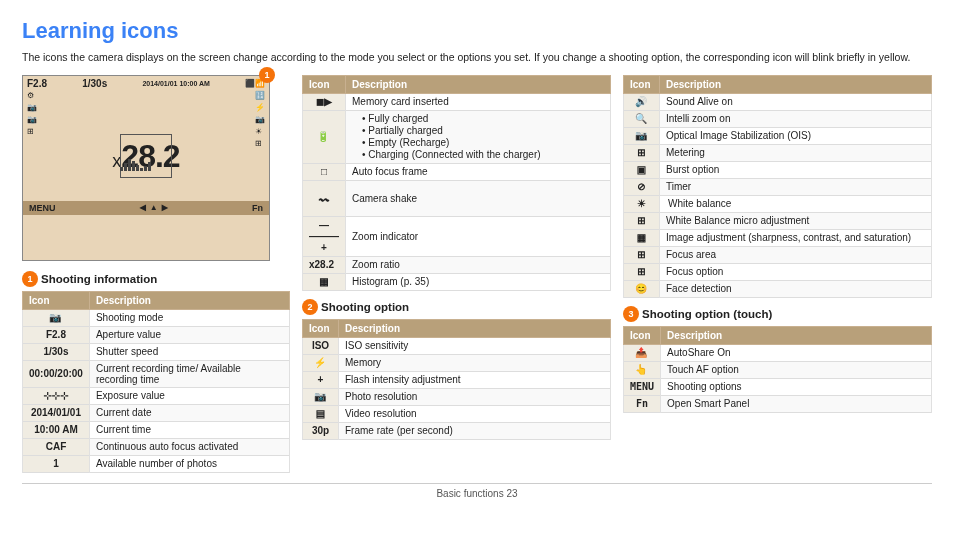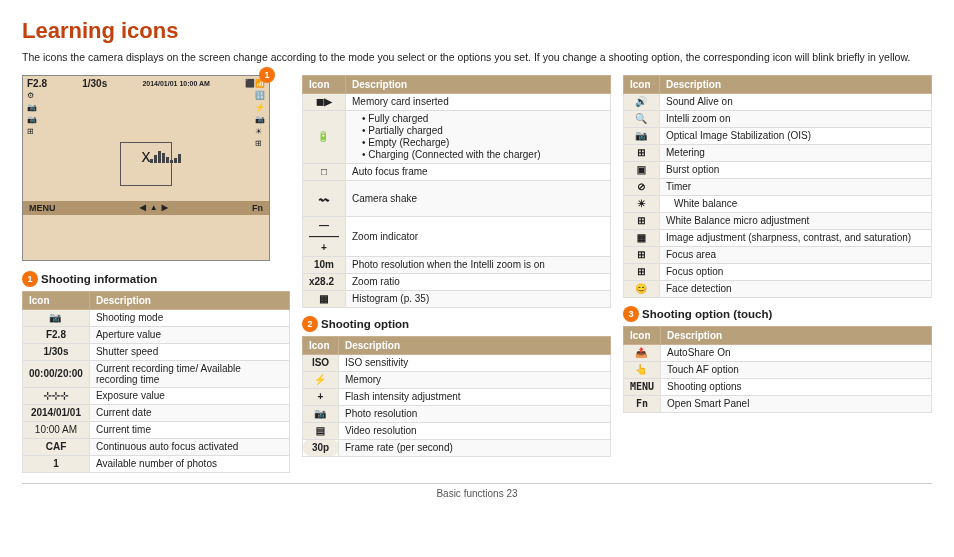--- a/index.html
+++ b/index.html
@@ -7,21 +7,21 @@
       font-family: Arial, sans-serif;
       font-size: 11px;
       background: #fff;
       width: 954px;
       min-height: 557px;
       padding: 18px 22px 14px 22px;
       color: #222;
     }
     h1 {
       font-size: 22px;
-      color: #c2410c;
+      color: #3b82f6;
       font-weight: bold;
       margin-bottom: 6px;
     }
     .intro {
       font-size: 10.5px;
       line-height: 1.4;
       margin-bottom: 10px;
       color: #222;
     }
     .main-layout {
@@ -228,20 +228,21 @@
             <span>🔢</span>
               <span>⚡</span>
               <span>📷</span>
               <span>☀</span>
               <span>⊞</span>
           </div>
           <div style="position:relative;display:flex;flex-direction:column;align-items:center;">
             <div class="cam-focus-frame"></div>
             <div style="margin-top:22px;display:flex;align-items:baseline;gap:0px;">
               <span class="cam-x">x</span>
+              <span class="cam-zoom-text">28.2</span>
             </div>
             <div class="cam-histogram">
               <div class="bar" style="height:4px;"></div>
               <div class="bar" style="height:8px;"></div>
               <div class="bar" style="height:12px;"></div>
               <div class="bar" style="height:10px;"></div>
               <div class="bar" style="height:6px;"></div>
               <div class="bar" style="height:3px;"></div>
               <div class="bar" style="height:5px;"></div>
               <div class="bar" style="height:9px;"></div>
@@ -291,21 +292,21 @@
           </tr>
           <tr>
             <td class="icon-cell" style="text-align: center; font-size: 10px; font-weight: bold; background: rgb(240, 236, 226);">⊹⊹⊹</td>
             <td style="font-size: 10px; padding: 2px 6px;">Exposure value</td>
           </tr>
           <tr>
             <td class="icon-cell" style="text-align: center; font-size: 10px; font-weight: bold; background: rgb(240, 236, 226);">2014/01/01</td>
             <td style="font-size: 10px; padding: 2px 6px;">Current date</td>
           </tr>
           <tr>
-            <td class="icon-cell" style="text-align: center; font-size: 10px; font-weight: normal; background: rgb(240, 236, 226);">10:00 AM</td>
+            <td class="icon-cell" style="text-align: center; font-size: 10px; font-weight: bold; background: rgb(240, 236, 226);">10:00 AM</td>
             <td style="font-size: 10px; padding: 2px 6px;">Current time</td>
           </tr>
           <tr>
             <td class="icon-cell" style="text-align: center; font-size: 10px; font-weight: bold; background: rgb(240, 236, 226);">CAF</td>
             <td style="font-size: 10px; padding: 2px 6px;">Continuous auto focus activated</td>
           </tr>
           <tr>
             <td class="icon-cell" style="text-align: center; font-size: 10px; font-weight: bold; background: rgb(240, 236, 226);">1</td>
             <td style="font-size: 10px; padding: 2px 6px;">Available number of photos</td>
           </tr>
@@ -342,24 +343,20 @@
             <td class="icon-cell" style="text-align: center; font-size: 10px; font-weight: bold; background: rgb(240, 236, 226);">□</td>
             <td style="font-size: 10px; padding: 2px 6px;">Auto focus frame</td>
           </tr>
           <tr>
             <td class="icon-cell" style="text-align: center; font-size: 10px; font-weight: bold; background: rgb(240, 236, 226);">〰</td>
             <td style="font-size: 10px; padding: 12px 6px;">Camera shake</td>
           </tr>
           <tr>
             <td class="icon-cell" style="text-align: center; font-size: 10px; font-weight: bold; background: rgb(240, 236, 226);">— ——— +</td>
             <td style="font-size: 10px; padding: 14px 6px;">Zoom indicator</td>
-          </tr>
-          <tr>
-            <td class="icon-cell" style="text-align: center; font-size: 10px; font-weight: bold; background: rgb(240, 236, 226);">10m</td>
-            <td style="font-size: 10px; padding: 2px 6px;">Photo resolution when the Intelli zoom is on</td>
           </tr>
           <tr>
             <td class="icon-cell" style="text-align: left; font-size: 10px; font-weight: bold; background: rgb(240, 236, 226);">x28.2</td>
             <td style="font-size: 10px; padding: 2px 6px;">Zoom ratio</td>
           </tr>
           <tr>
             <td class="icon-cell" style="text-align: center; font-size: 10px; font-weight: bold; background: rgb(240, 236, 226);">▦</td>
             <td style="font-size: 10px; padding: 2px 6px;">Histogram (p. 35)</td>
           </tr>
         </tbody>
@@ -391,21 +388,21 @@
           </tr>
           <tr>
             <td class="icon-cell" style="text-align: center; font-size: 10px; font-weight: bold; background: rgb(240, 236, 226);">📷</td>
             <td style="font-size: 10px; padding: 2px 6px;">Photo resolution</td>
           </tr>
           <tr>
             <td class="icon-cell" style="text-align: center; font-size: 10px; font-weight: bold; background: rgb(240, 236, 226);">▤</td>
             <td style="font-size: 10px; padding: 2px 6px;">Video resolution</td>
           </tr>
           <tr>
-            <td class="icon-cell" style="text-align: center; font-size: 10px; font-weight: bold; background: rgb(240, 236, 226); border-radius: 8px;">30p</td>
+            <td class="icon-cell" style="text-align: center; font-size: 10px; font-weight: bold; background: rgb(240, 236, 226);">30p</td>
             <td style="font-size: 10px; padding: 2px 6px;">Frame rate (per second)</td>
           </tr>
         </tbody>
     </table>
   </div>
 
   <div class="col">
 
     <table style="margin-bottom:8px;">
       <thead>
@@ -434,21 +431,21 @@
           <tr>
             <td class="icon-cell" style="text-align: center; font-size: 10px; font-weight: bold; background: rgb(240, 236, 226);">▣</td>
             <td style="font-size: 10px; padding: 2px 6px;">Burst option</td>
           </tr>
           <tr>
             <td class="icon-cell" style="text-align: center; font-size: 10px; font-weight: bold; background: rgb(240, 236, 226);">⊘</td>
             <td style="font-size: 10px; padding: 2px 6px;">Timer</td>
           </tr>
           <tr>
             <td class="icon-cell" style="text-align: center; font-size: 10px; font-weight: bold; background: rgb(240, 236, 226);">☀</td>
-            <td style="font-size: 10px; padding: 2px 14px;">White balance</td>
+            <td style="font-size: 10px; padding: 2px 8px;">White balance</td>
           </tr>
           <tr>
             <td class="icon-cell" style="text-align: center; font-size: 10px; font-weight: bold; background: rgb(240, 236, 226);">⊞</td>
             <td style="font-size: 10px; padding: 2px 6px;">White Balance micro adjustment</td>
           </tr>
           <tr>
             <td class="icon-cell" style="text-align: center; font-size: 10px; font-weight: bold; background: rgb(240, 236, 226);">▦</td>
             <td style="font-size: 10px; padding: 2px 6px;">Image adjustment (sharpness, contrast, and saturation)</td>
           </tr>
           <tr>

